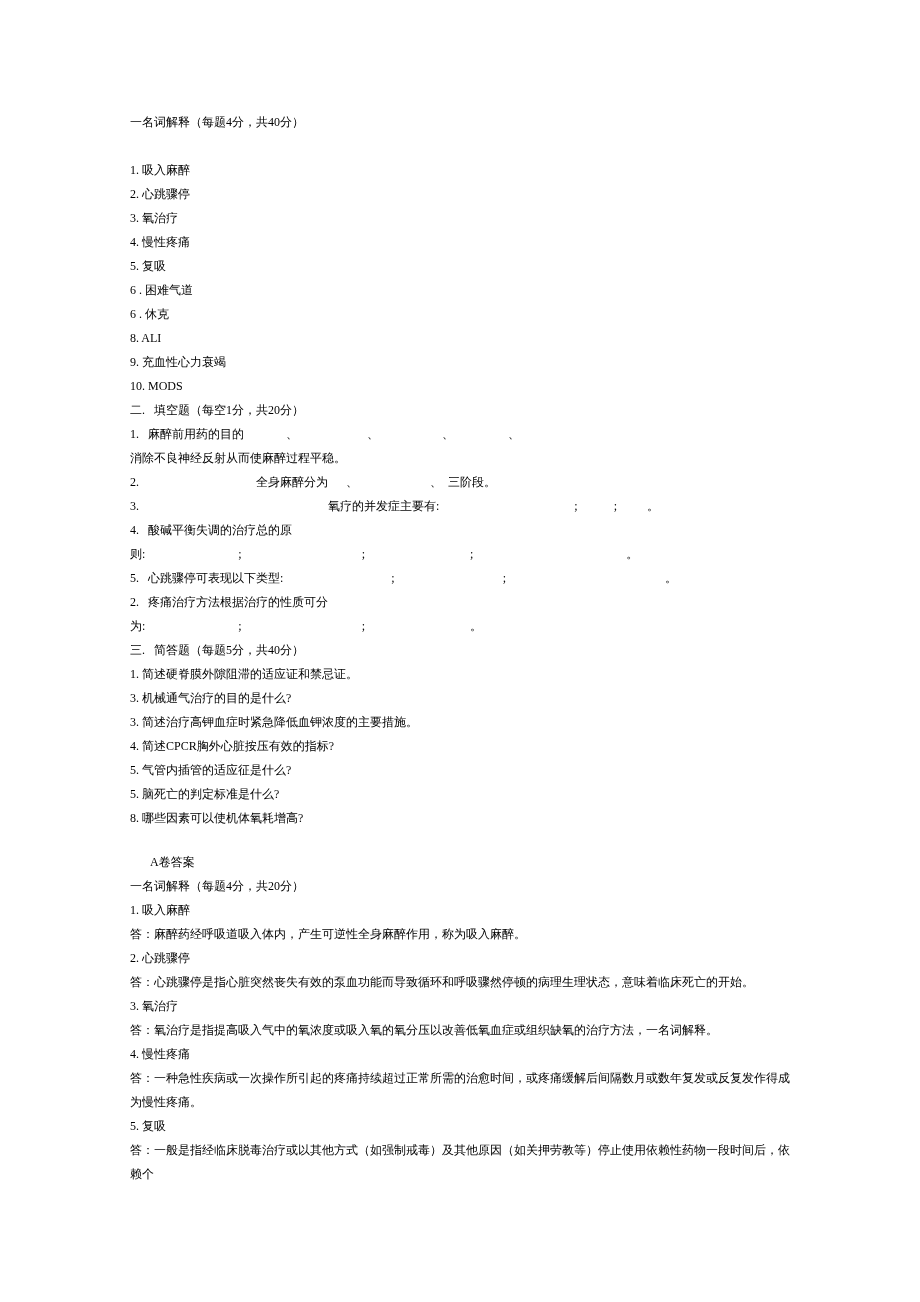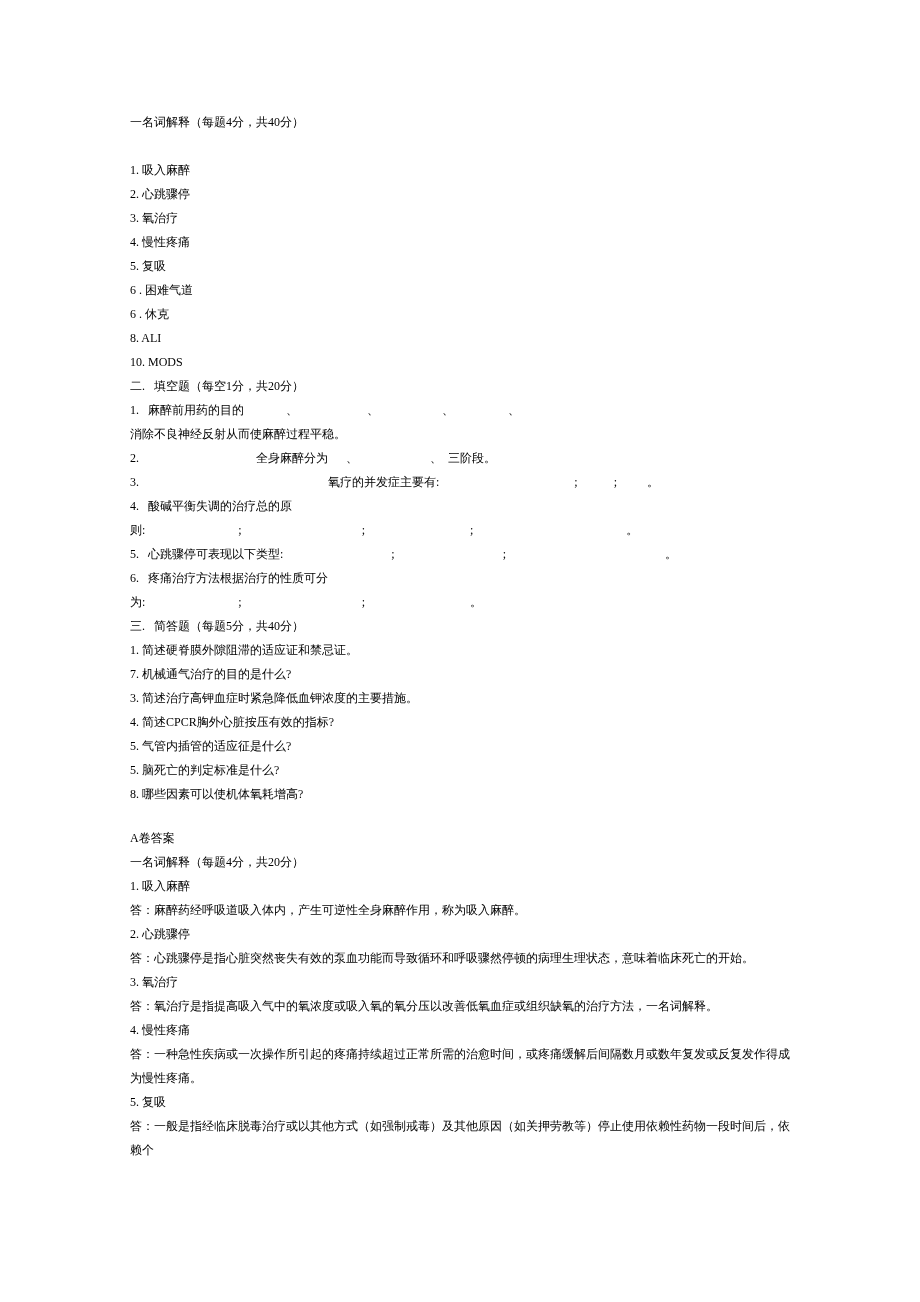--- a/index.html
+++ b/index.html
@@ -20,52 +20,54 @@
       display: block;
       white-space: pre-wrap;
     }
     .section-header {
     }
     .item {
       display: block;
     }
     .answer-header {
       margin-top: 20px;
+      margin-left: 20px;
     }
   </style>
 </head>
 <body>
 
 <div>
   <div class="line section-header">一名词解释（每题4分，共40分）</div>
   <br>
   <div class="item">1.   吸入麻醉</div>
   <div class="item">2.    心跳骤停</div>
   <div class="item">3.   氧治疗</div>
   <div class="item">4.   慢性疼痛</div>
   <div class="item">5.   复吸</div>
   <div class="item">6   . 困难气道</div>
   <div class="item">6   . 休克</div>
   <div class="item">8.    ALI</div>
+  <div class="item">9.    充血性心力衰竭</div>
   <div class="item">10.  MODS</div>
 
   <div class="line">二.   填空题（每空1分，共20分）</div>
   <div class="line">1.   麻醉前用药的目的              、                       、                     、                  、</div>
   <div class="line">消除不良神经反射从而使麻醉过程平稳。</div>
   <div class="line">2.                                       全身麻醉分为      、                        、  三阶段。</div>
   <div class="line">3.                                                               氧疗的并发症主要有:                                             ;            ;          。</div>
   <div class="line">4.   酸碱平衡失调的治疗总的原</div>
   <div class="line">则:                               ;                                        ;                                   ;                                                   。</div>
   <div class="line">5.   心跳骤停可表现以下类型:                                    ;                                    ;                                                     。</div>
-  <div class="line">6.   疼痛治疗方法根据治疗的性质可分</div>
+  <div class="line">2.   疼痛治疗方法根据治疗的性质可分</div>
   <div class="line">为:                               ;                                        ;                                   。</div>
 
   <div class="line">三.   简答题（每题5分，共40分）</div>
   <div class="item">1.   简述硬脊膜外隙阻滞的适应证和禁忌证。</div>
-  <div class="item">7.   机械通气治疗的目的是什么?</div>
+  <div class="item">3.   机械通气治疗的目的是什么?</div>
   <div class="item">3.   简述治疗高钾血症时紧急降低血钾浓度的主要措施。</div>
   <div class="item">4.    简述CPCR胸外心脏按压有效的指标?</div>
   <div class="item">5.   气管内插管的适应征是什么?</div>
   <div class="item">5.   脑死亡的判定标准是什么?</div>
   <div class="item">8.    哪些因素可以使机体氧耗增高?</div>
 
   <div class="line answer-header">A卷答案</div>
   <div class="line">一名词解释（每题4分，共20分）</div>
   <div class="item">1.   吸入麻醉</div>
   <div class="item">答：麻醉药经呼吸道吸入体内，产生可逆性全身麻醉作用，称为吸入麻醉。</div>

